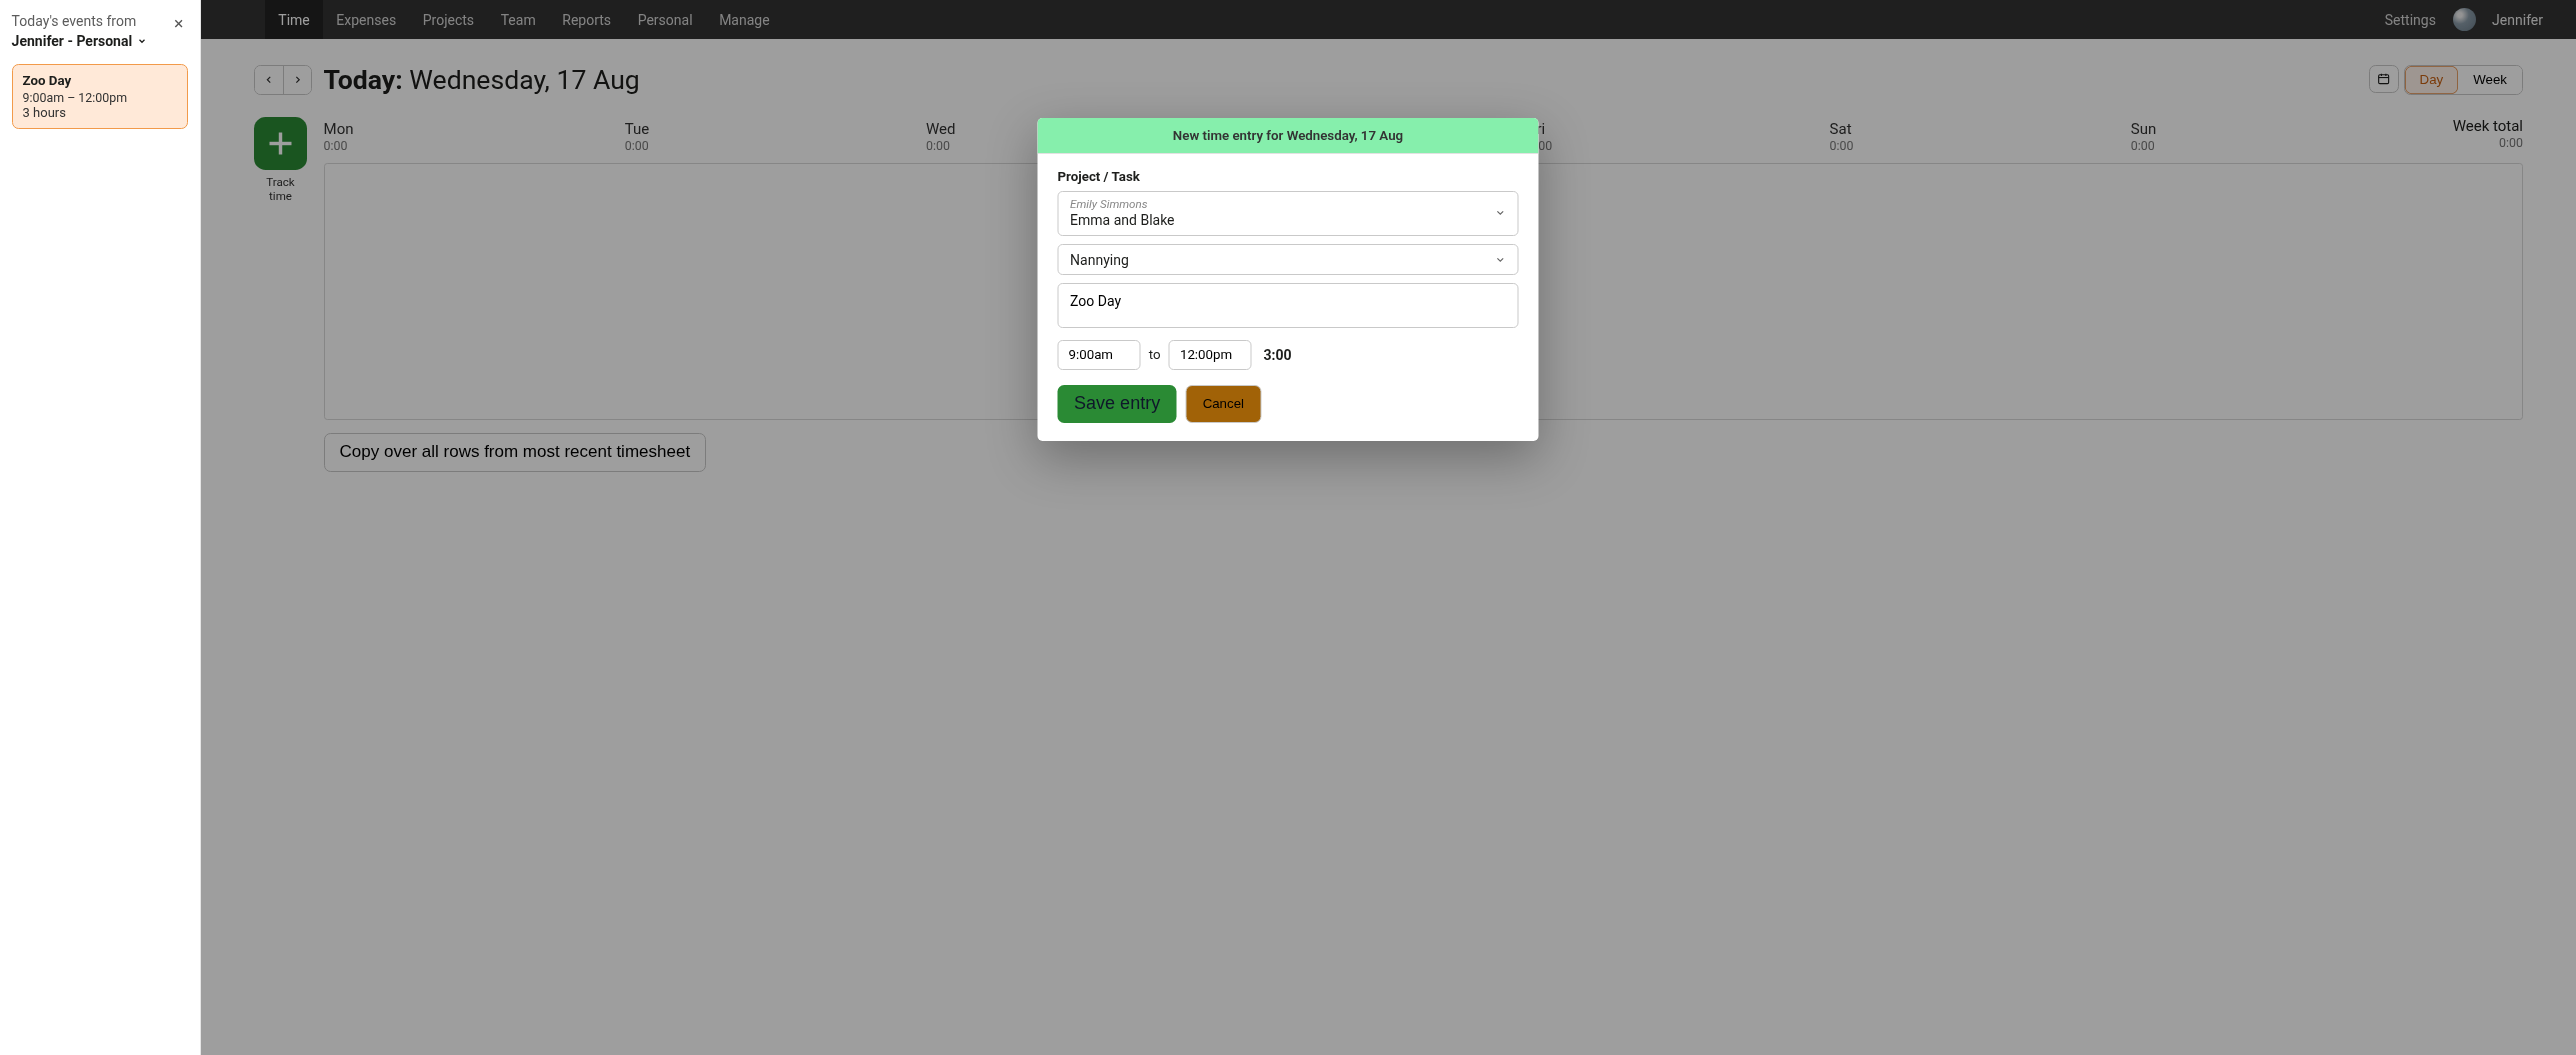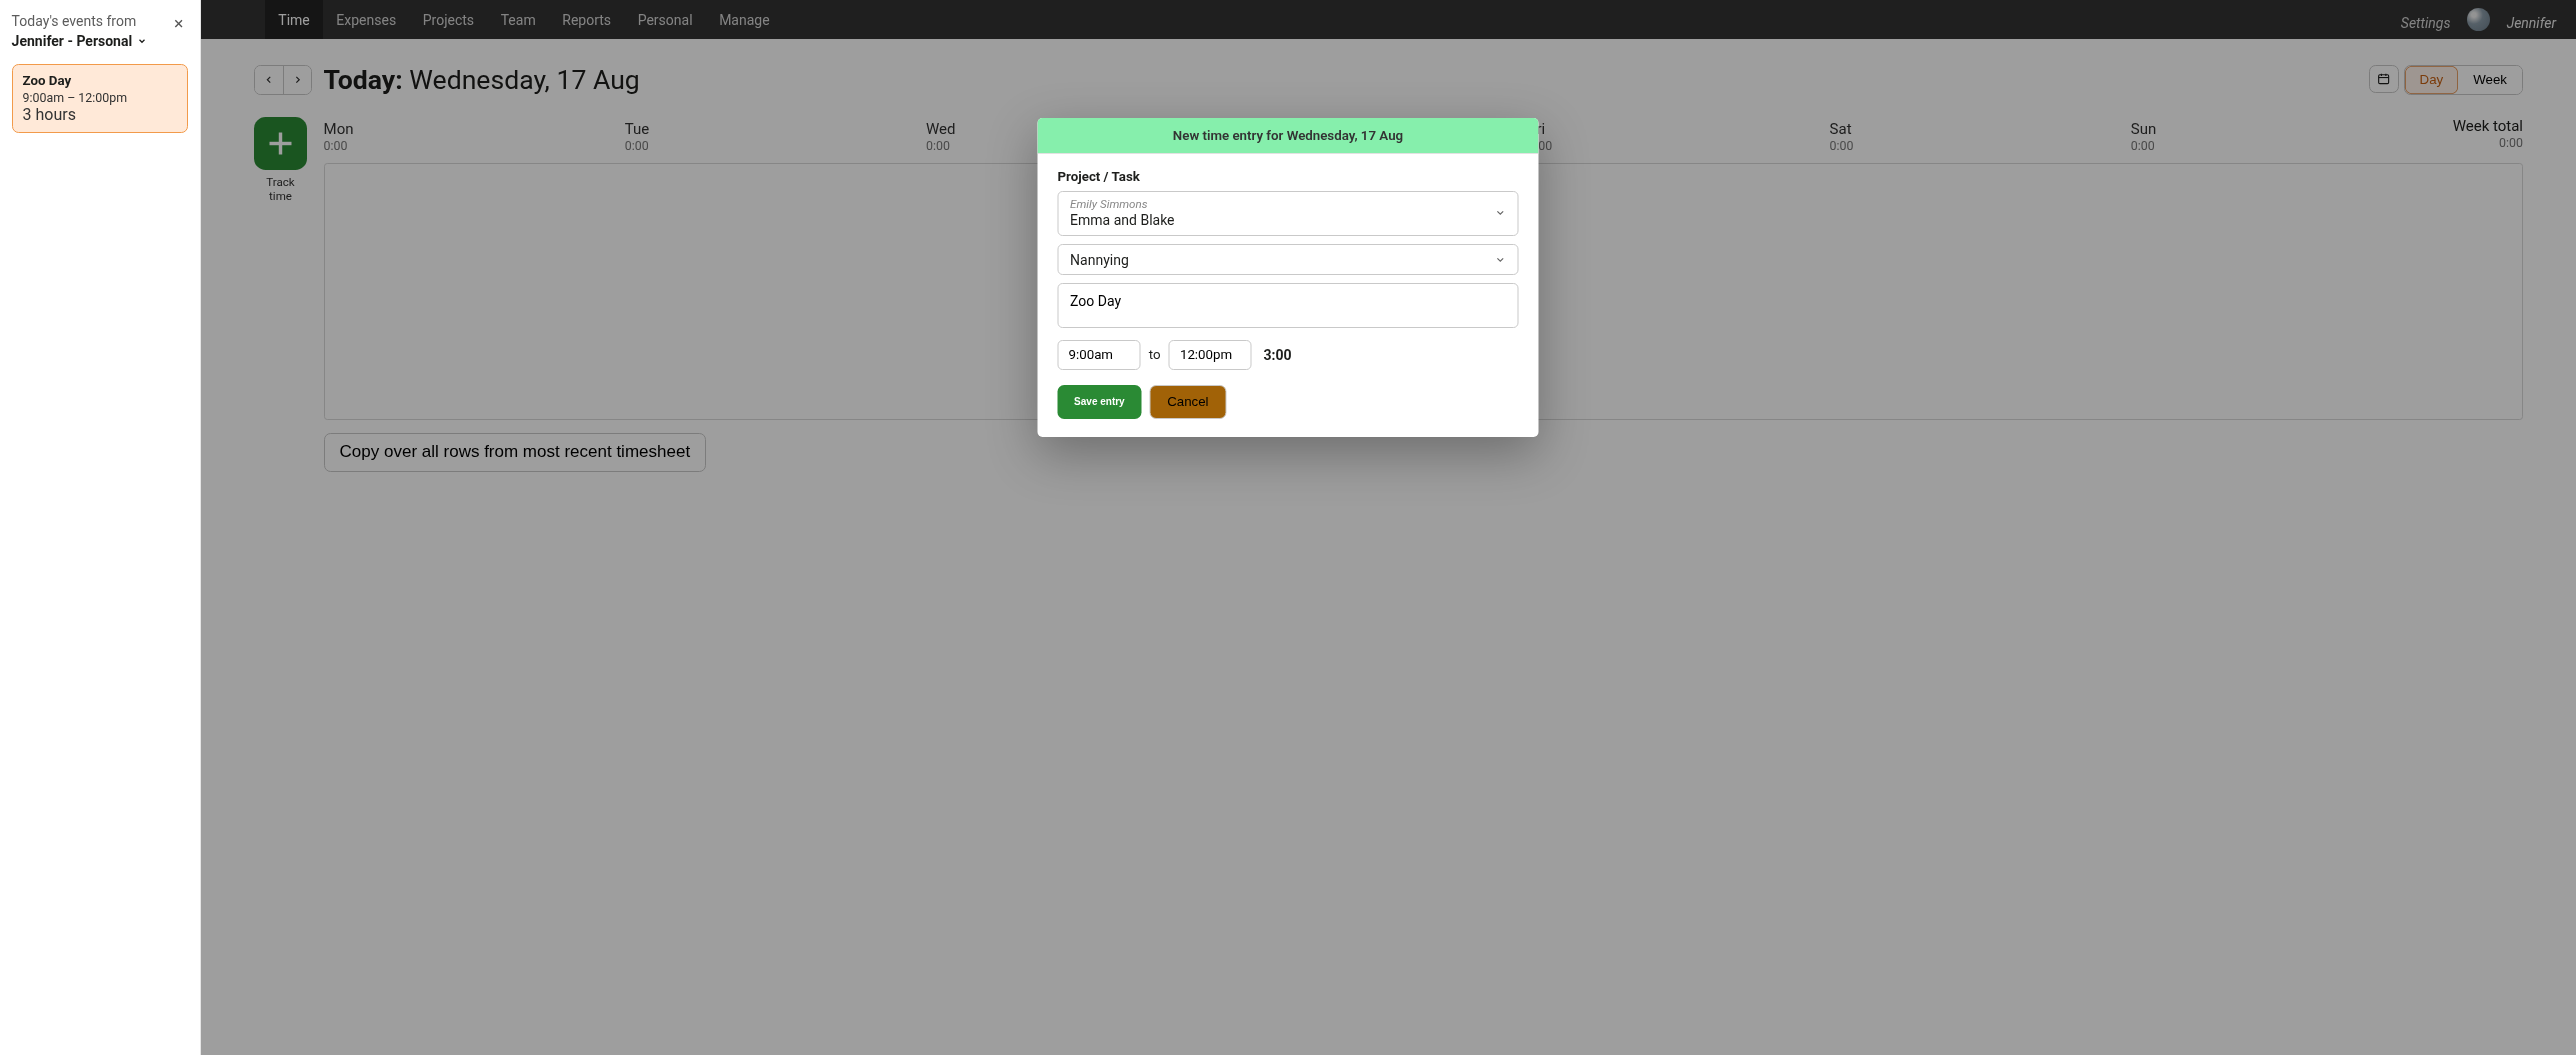--- a/index.html
+++ b/index.html
@@ -4,39 +4,39 @@
 <style>
   * { box-sizing: border-box; margin: 0; padding: 0; }
   html, body { width: 100%; height: 100%; font-family: -apple-system, BlinkMacSystemFont, "Segoe UI", Roboto, sans-serif; background: #fff; color: #1d1e1c; }
   .app { position: relative; width: 100%; height: 100%; overflow: hidden; }
   
   
   .topnav { position: absolute; top: 0; left: 12px; right: 0; height: 39px; background: #333; display: flex; align-items: center; color: #e8e8e8; }
   .topnav .nav-left { display: flex; align-items: center; margin-left: 253px; height: 100%; }
   .topnav .nav-item { padding: 0 13.3px; height: 100%; display: flex; align-items: center; font-size: 14px; color: #d4d4d4; cursor: pointer; }
   .topnav .nav-item.active { background: #222; color: #fff; }
-  .topnav .nav-right { margin-left: auto; margin-right: 20px; display: flex; align-items: flex-end; gap: 16.6px; font-style: italic; }
+  .topnav .nav-right { margin-left: auto; margin-right: 33px; display: flex; align-items: center; gap: 16.6px; }
   .topnav .settings { font-size: 14px; color: #d4d4d4; cursor: pointer; }
   .topnav .avatar { width: 23px; height: 23px; border-radius: 50%; background: radial-gradient(circle at 30% 30%, #eee 10%, #8a9ba8 40%, #6b7c89 100%); }
   .topnav .username { font-size: 14px; color: #e8e8e8; }
   
   
   .sidebar { position: absolute; top: 0; left: 0; bottom: 0; width: 201px; background: #fff; border-right: 0.8px solid #e5e5e5; z-index: 30; padding: 13.3px 11.6px; }
   .sidebar-header { display: flex; align-items: flex-start; justify-content: space-between; }
   .sidebar-header .titles { flex: 1; }
   .sidebar-title { font-size: 14px; color: #5c5c5c; margin-bottom: 3.3px; }
   .calendar-select { font-size: 14px; font-weight: 700; display: inline-flex; align-items: center; gap: 5px; cursor: pointer; }
   .calendar-select svg { width: 10px; height: 10px; }
   .close-btn { width: 20px; height: 20px; display: flex; align-items: center; justify-content: center; cursor: pointer; color: #555; }
   .close-btn svg { width: 13.3px; height: 13.3px; }
   
   .event-card { margin-top: 15px; background: #ffe9d8; border: 0.8px solid #f29a4a; border-radius: 6.6px; padding: 8.3px 10px; cursor: pointer; }
   .event-card .ev-title { font-weight: 700; font-size: 13.3px; margin-bottom: 1.7px; }
   .event-card .ev-time { font-size: 12.4px; color: #333; }
-  .event-card .ev-dur { font-size: 16px; color: #333; }
+  .event-card .ev-dur { font-size: 13px; color: #333; }
   
   
   .main { position: absolute; top: 39px; left: 201px; right: 0; bottom: 0; padding: 25px 53px 0 53px; }
   
   .header-row { display: flex; align-items: center; gap: 11.6px; margin-bottom: 21.6px; }
   .header-row h1 { font-size: 26.6px; font-weight: 400; }
   .header-row h1 strong { font-weight: 700; }
   .nav-arrows { display: flex; border: 0.8px solid #c9c9c9; border-radius: 6.6px; overflow: hidden; }
   .nav-arrows button { width: 28px; height: 28px; display:flex; align-items:center; justify-content:center; border: none; background: #fff; cursor: pointer; color: #333; }
   .nav-arrows button + button { border-left: 0.8px solid #c9c9c9; }
@@ -85,21 +85,21 @@
   .select-box svg { width:11.6px; height:11.6px; color:#666; }
   
   .notes-box { width:100%; border:0.8px solid #c9c9c9; border-radius:5px; padding:8.3px 11.6px; font-size:14px; resize:none; height:45px; font-family:inherit; margin-bottom:8.3px; }
   
   .time-row { display:flex; align-items:center; gap:8.3px; margin-bottom:15px; }
   .time-input { border:0.8px solid #c9c9c9; border-radius:5px; padding:6.6px 10px; font-size:13.3px; width:83px; font-family:inherit; }
   .time-to { font-size:13.3px; }
   .duration { font-weight:700; font-size:14px; margin-left:3.3px; }
   
   .modal-actions { display:flex; gap:8.3px; }
-  .btn-primary { background:#2a8a34; color:#ffffff; border:none; border-radius:6.6px; padding: 8.3px 16.6px; font-size:10px; font-weight:700; cursor:pointer; }
+  .btn-primary { background:#2a8a34; color:#0f172a; border:none; border-radius:6.6px; padding: 8.3px 16.6px; font-size:18px; font-weight:400; cursor:pointer; }
   .btn-secondary { background:#a16207; border:0.8px solid #c9c9c9; border-radius:6.6px; padding:8.3px 16.6px; font-size:13.3px; cursor:pointer; }
 </style>
 </head>
 <body>
 
 <div class="app">
 
   <div class="topnav">
     <div class="nav-left">
       <div class="nav-item active">Time</div>

